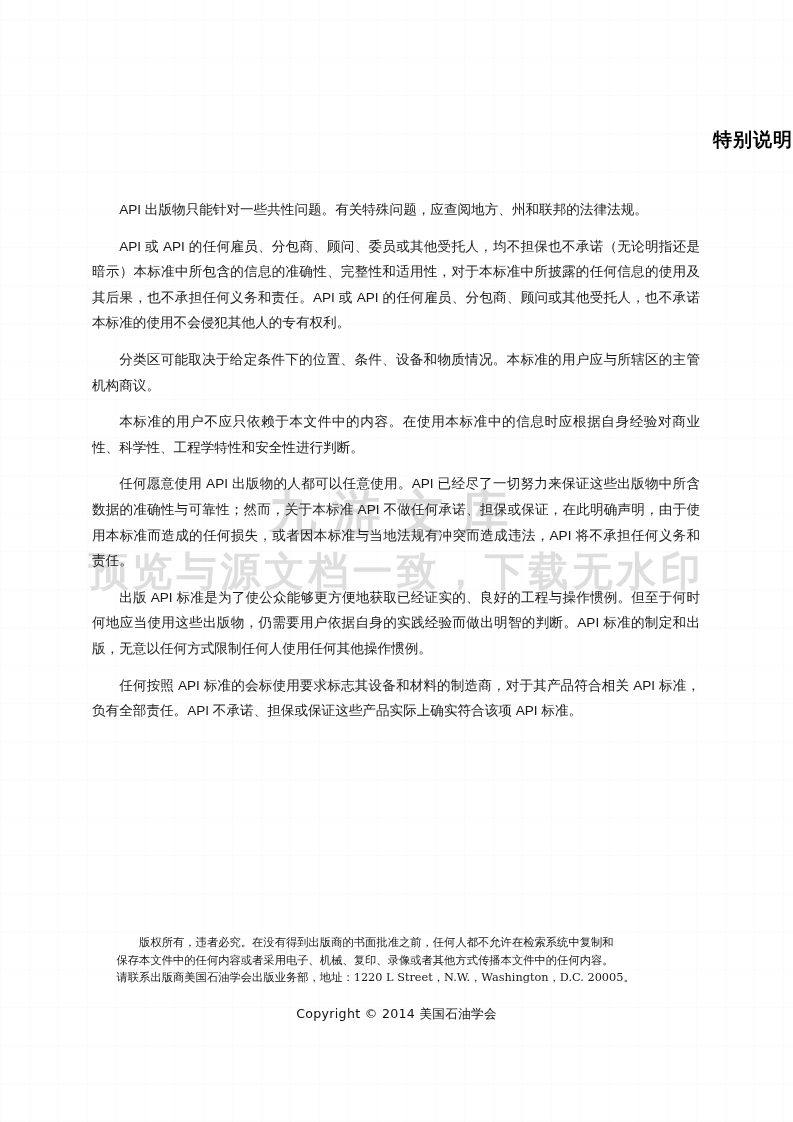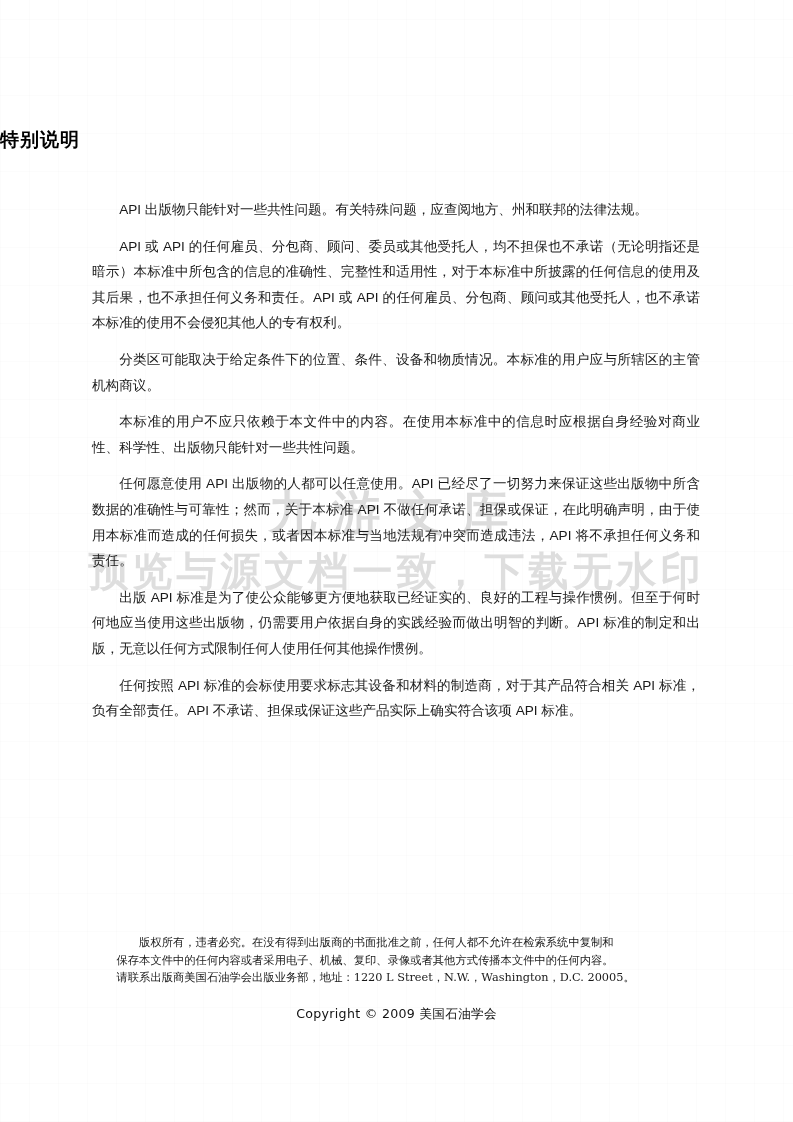--- a/index.html
+++ b/index.html
@@ -73,21 +73,21 @@
     z-index: 2;
     left: 0;
     right: 0;
     top: 0;
   }
   .doc-title {
     position: absolute;
     left: 0;
     right: 0;
     top: 127px;
-    text-align: left;
+    text-align: right;
     font-family: Liberation Mono, monospace;
     font-size: 19px;
     font-weight: 700;
     color: #000000;
     letter-spacing: 1px;
   }
   .body-block {
     position: absolute;
     left: 92px;
     top: 197px;
@@ -146,30 +146,30 @@
   </div>
 
   <div class="content">
 
     <div class="doc-title">特别说明</div>
 
     <div class="body-block">
       <p class="para">API 出版物只能针对一些共性问题。有关特殊问题，应查阅地方、州和联邦的法律法规。</p>
       <p class="para">API 或 API 的任何雇员、分包商、顾问、委员或其他受托人，均不担保也不承诺（无论明指还是暗示）本标准中所包含的信息的准确性、完整性和适用性，对于本标准中所披露的任何信息的使用及其后果，也不承担任何义务和责任。API 或 API 的任何雇员、分包商、顾问或其他受托人，也不承诺本标准的使用不会侵犯其他人的专有权利。</p>
       <p class="para">分类区可能取决于给定条件下的位置、条件、设备和物质情况。本标准的用户应与所辖区的主管机构商议。</p>
-      <p class="para">本标准的用户不应只依赖于本文件中的内容。在使用本标准中的信息时应根据自身经验对商业性、科学性、出版物只能针对一些共性问题。</p>
+      <p class="para">本标准的用户不应只依赖于本文件中的内容。在使用本标准中的信息时应根据自身经验对商业性、科学性、工程学特性和安全性进行判断。</p>
       <p class="para">任何愿意使用 API 出版物的人都可以任意使用。API 已经尽了一切努力来保证这些出版物中所含数据的准确性与可靠性；然而，关于本标准 API 不做任何承诺、担保或保证，在此明确声明，由于使用本标准而造成的任何损失，或者因本标准与当地法规有冲突而造成违法，API 将不承担任何义务和责任。</p>
       <p class="para">出版 API 标准是为了使公众能够更方便地获取已经证实的、良好的工程与操作惯例。但至于何时何地应当使用这些出版物，仍需要用户依据自身的实践经验而做出明智的判断。API 标准的制定和出版，无意以任何方式限制任何人使用任何其他操作惯例。</p>
       <p class="para">任何按照 API 标准的会标使用要求标志其设备和材料的制造商，对于其产品符合相关 API 标准，负有全部责任。API 不承诺、担保或保证这些产品实际上确实符合该项 API 标准。</p>
     </div>
 
   </div>
 
   <div class="footer">
     <div class="footer-note">
       <span class="fn-line first">版权所有，违者必究。在没有得到出版商的书面批准之前，任何人都不允许在检索系统中复制和</span>
       <span class="fn-line">保存本文件中的任何内容或者采用电子、机械、复印、录像或者其他方式传播本文件中的任何内容。</span>
       <span class="fn-line">请联系出版商美国石油学会出版业务部，地址：1220 L Street，N.W.，Washington，D.C. 20005。</span>
     </div>
-    <div class="footer-copyright">Copyright © 2009  美国石油学会</div>
+    <div class="footer-copyright">Copyright © 2014  美国石油学会</div>
   </div>
 
 </div>
 
 </body></html>

